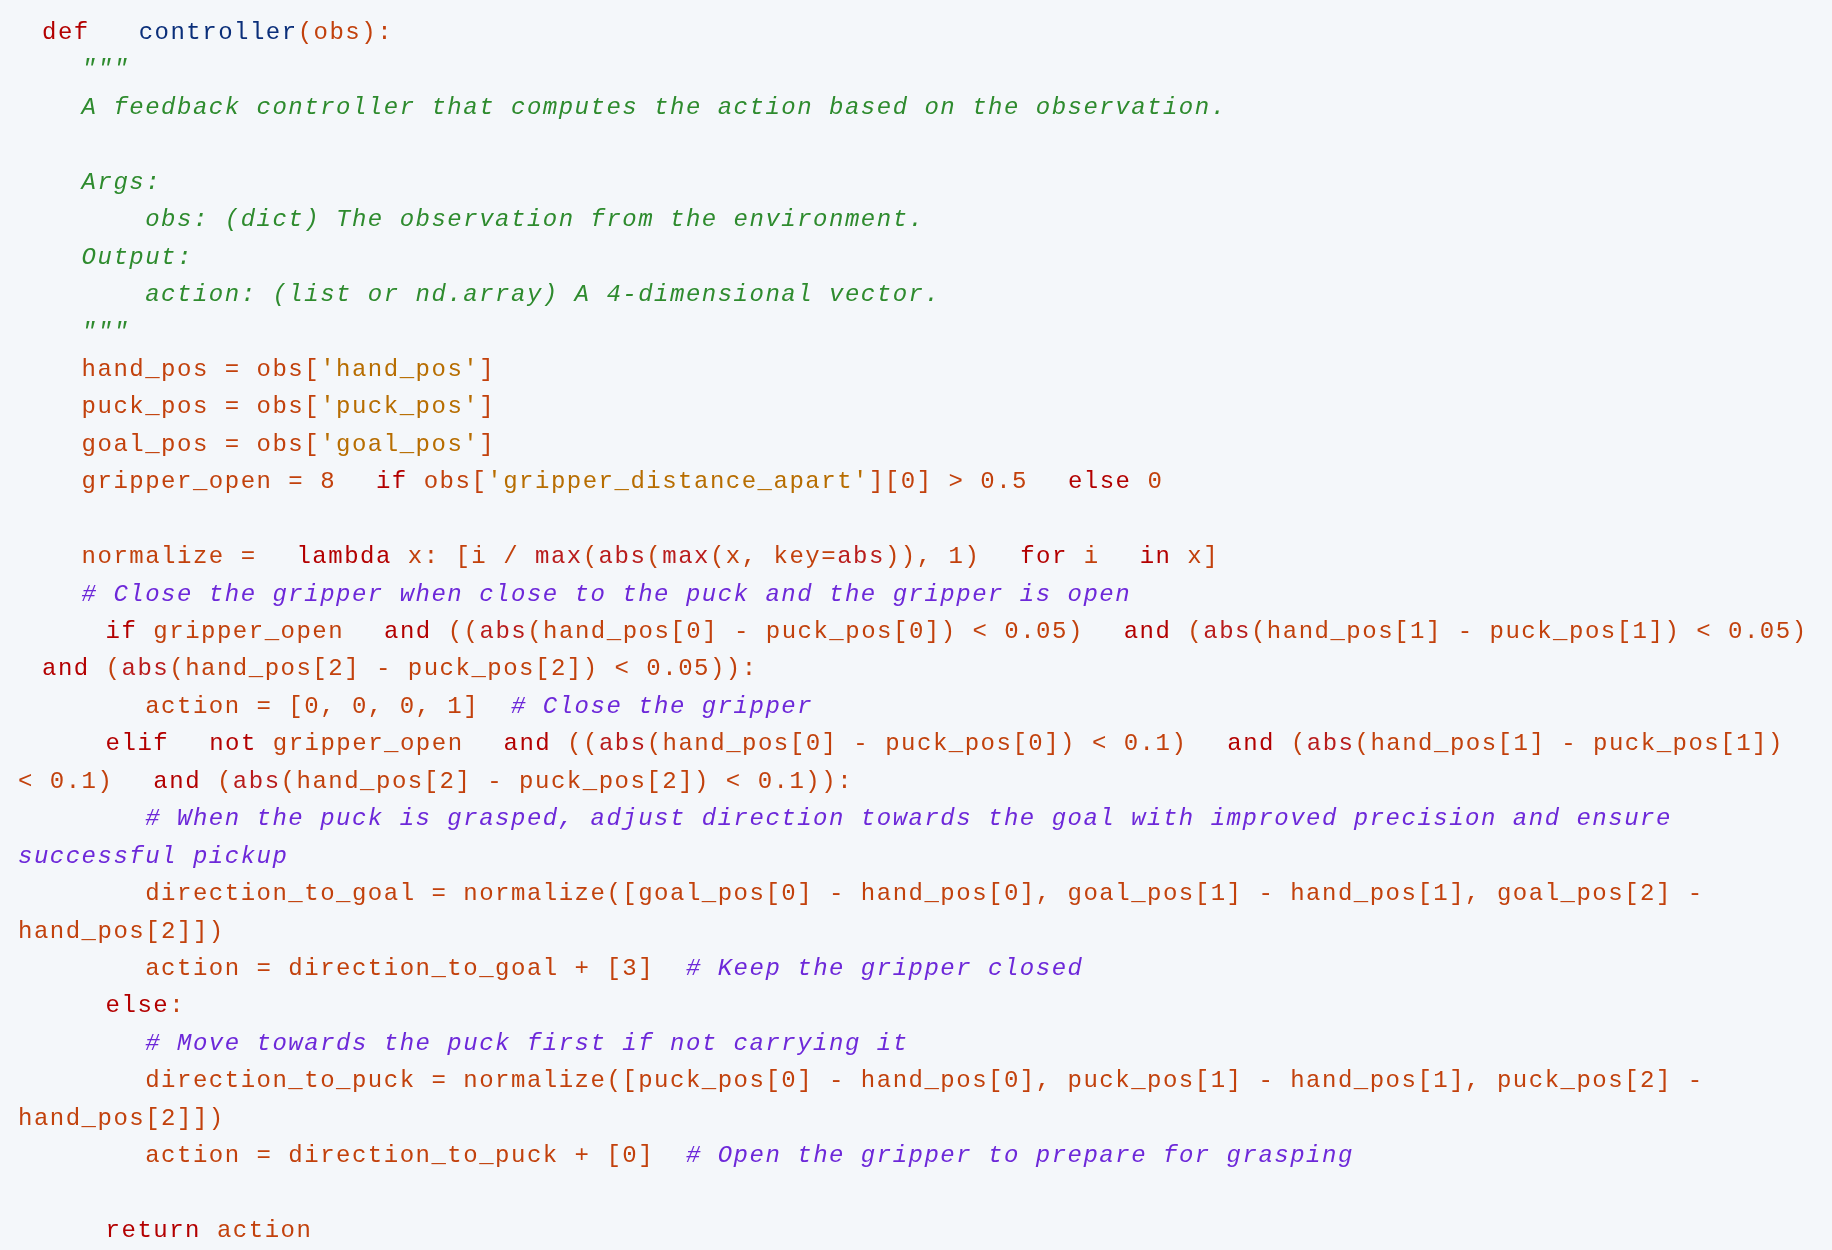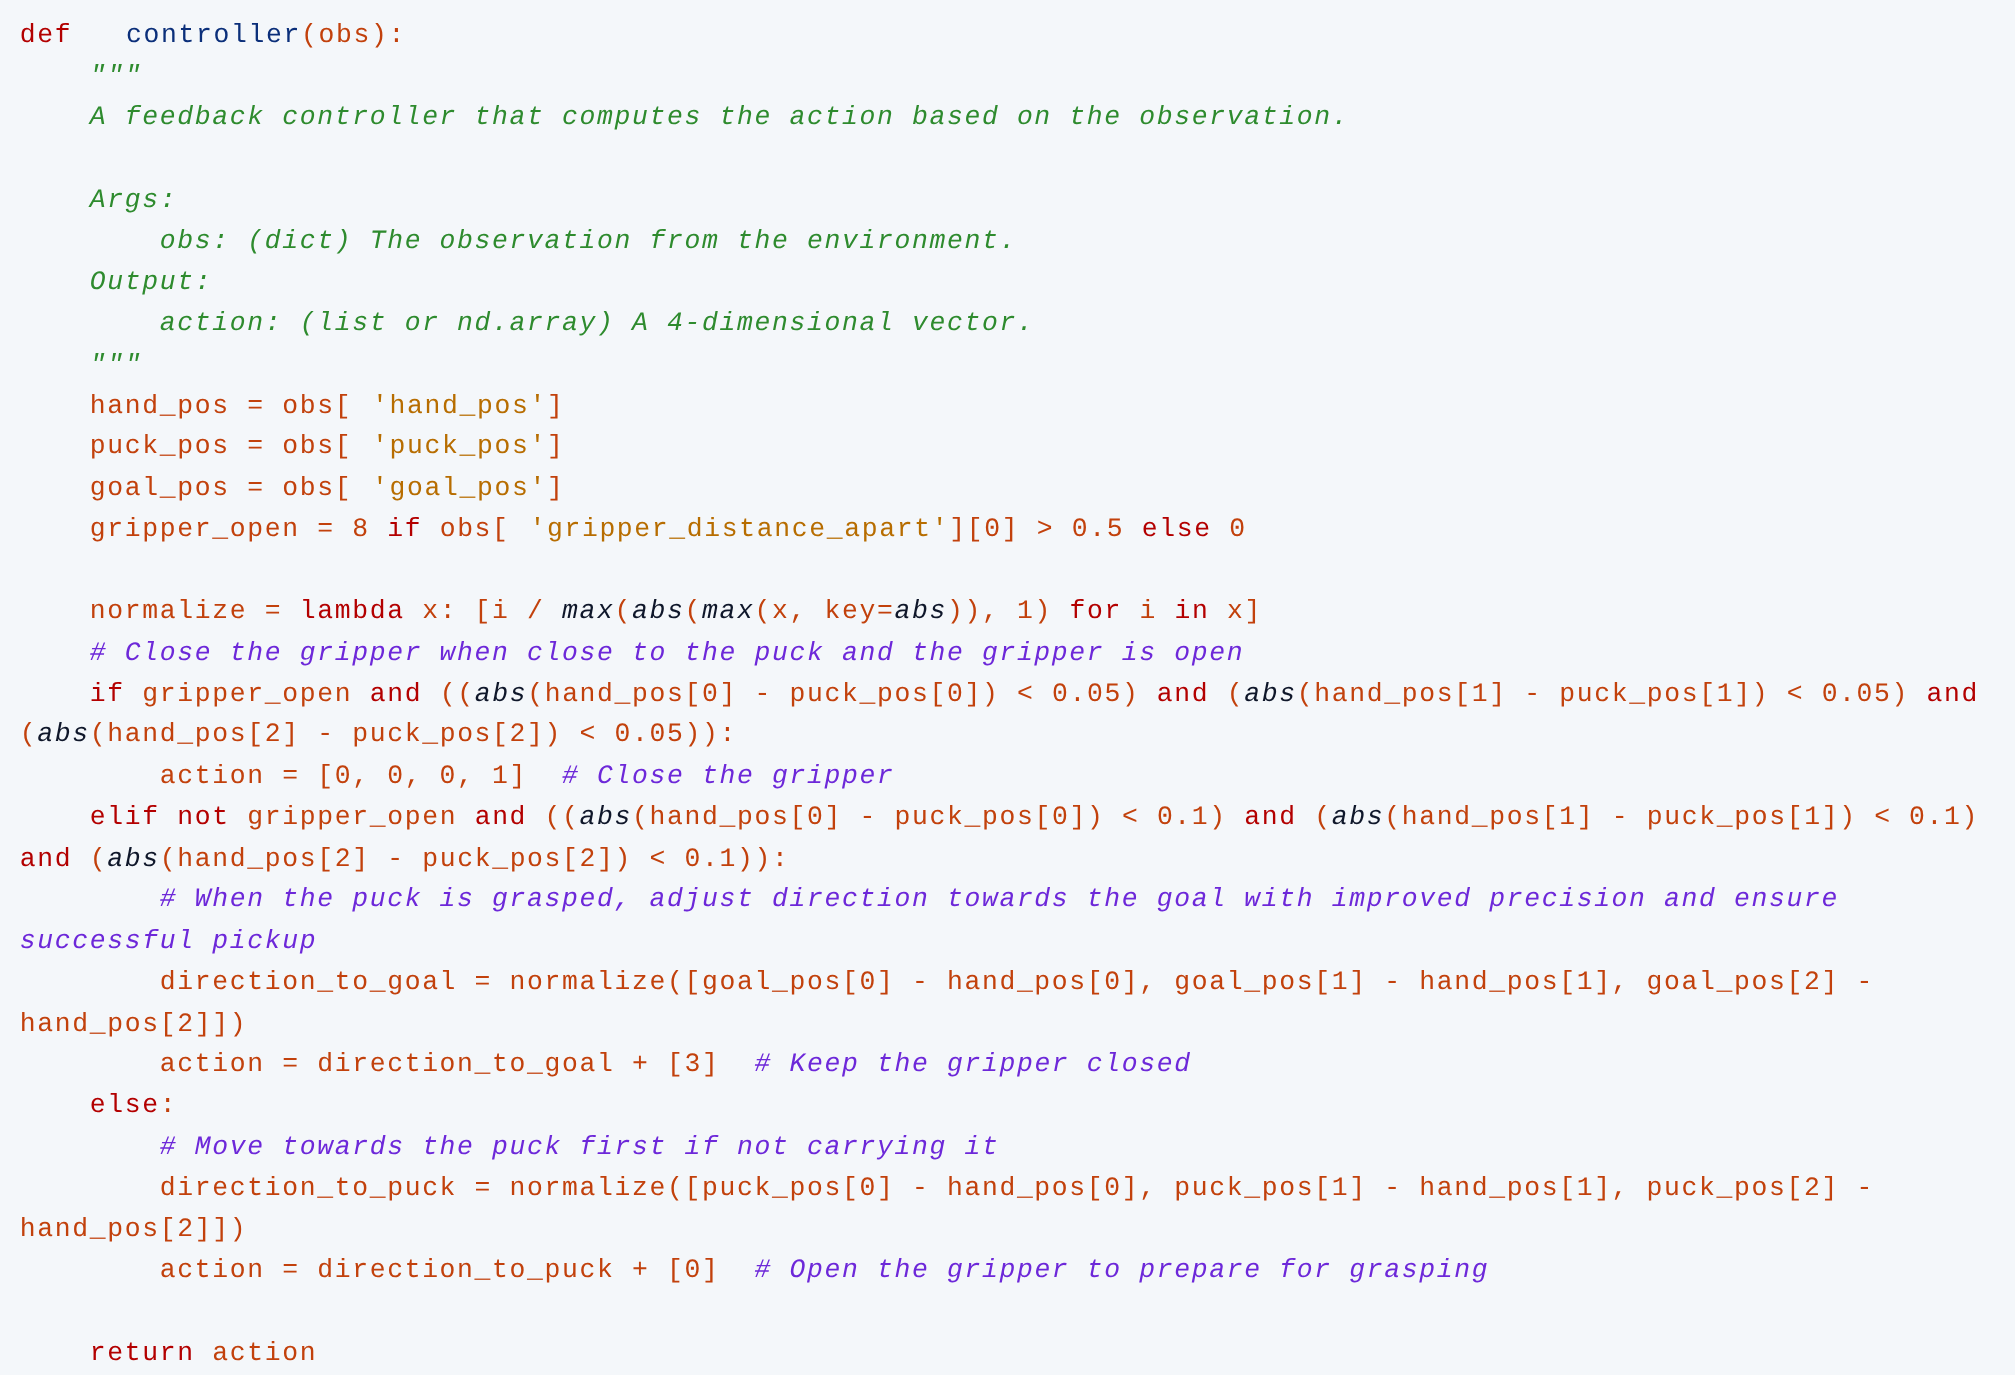--- a/index.html
+++ b/index.html
@@ -14,27 +14,27 @@
     margin: 0;
     padding: 14px 18px;
     font-family: "SFMono-Regular", Consolas, "Liberation Mono", Menlo, monospace;
     font-size: 24px;
     line-height: 1.56;
     letter-spacing: 1.5px;
     white-space: pre-wrap;
     word-wrap: break-word;
     color: #111;
   }
-  .tok-kw   { color: #b30000; }
+  .tok-kw   { color: #b30000; margin-left: 24px; }
   .tok-fn   { color: #0b2f7a; margin-left: 33px; }
-  .tok-str  { color: #b76d00; margin-left: 18px; }
+  .tok-str  { color: #b76d00; }
   .tok-cmnt { color: #6d28d9; font-style: italic; }
   .tok-doc  { color: #2e8b2e; font-style: italic; }
   .tok-id   { color: #c2410c; }
-  .tok-blt  { color: #0f172a; font-style: italic; }
+  .tok-blt  { color: #b91c1c; }
 </style>
 </head>
 <body>
 
 <pre class="code-block"><span class="tok-kw">def</span> <span class="tok-fn">controller</span><span class="tok-id">(obs):</span>
 <span class="tok-doc">    """</span>
 <span class="tok-doc">    A feedback controller that computes the action based on the observation.</span>
 <span class="tok-doc"></span>
 <span class="tok-doc">    Args:</span>
 <span class="tok-doc">        obs: (dict) The observation from the environment.</span>

